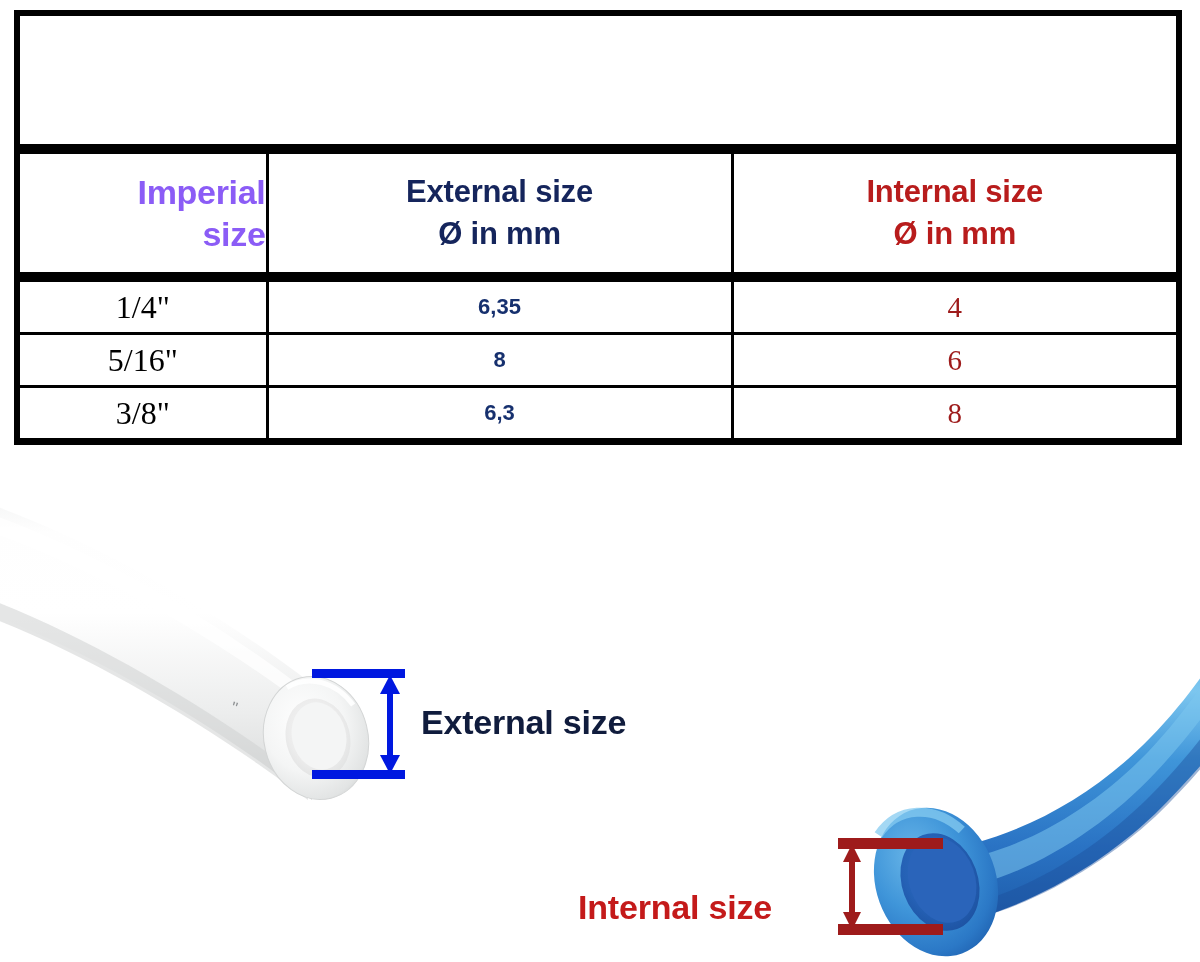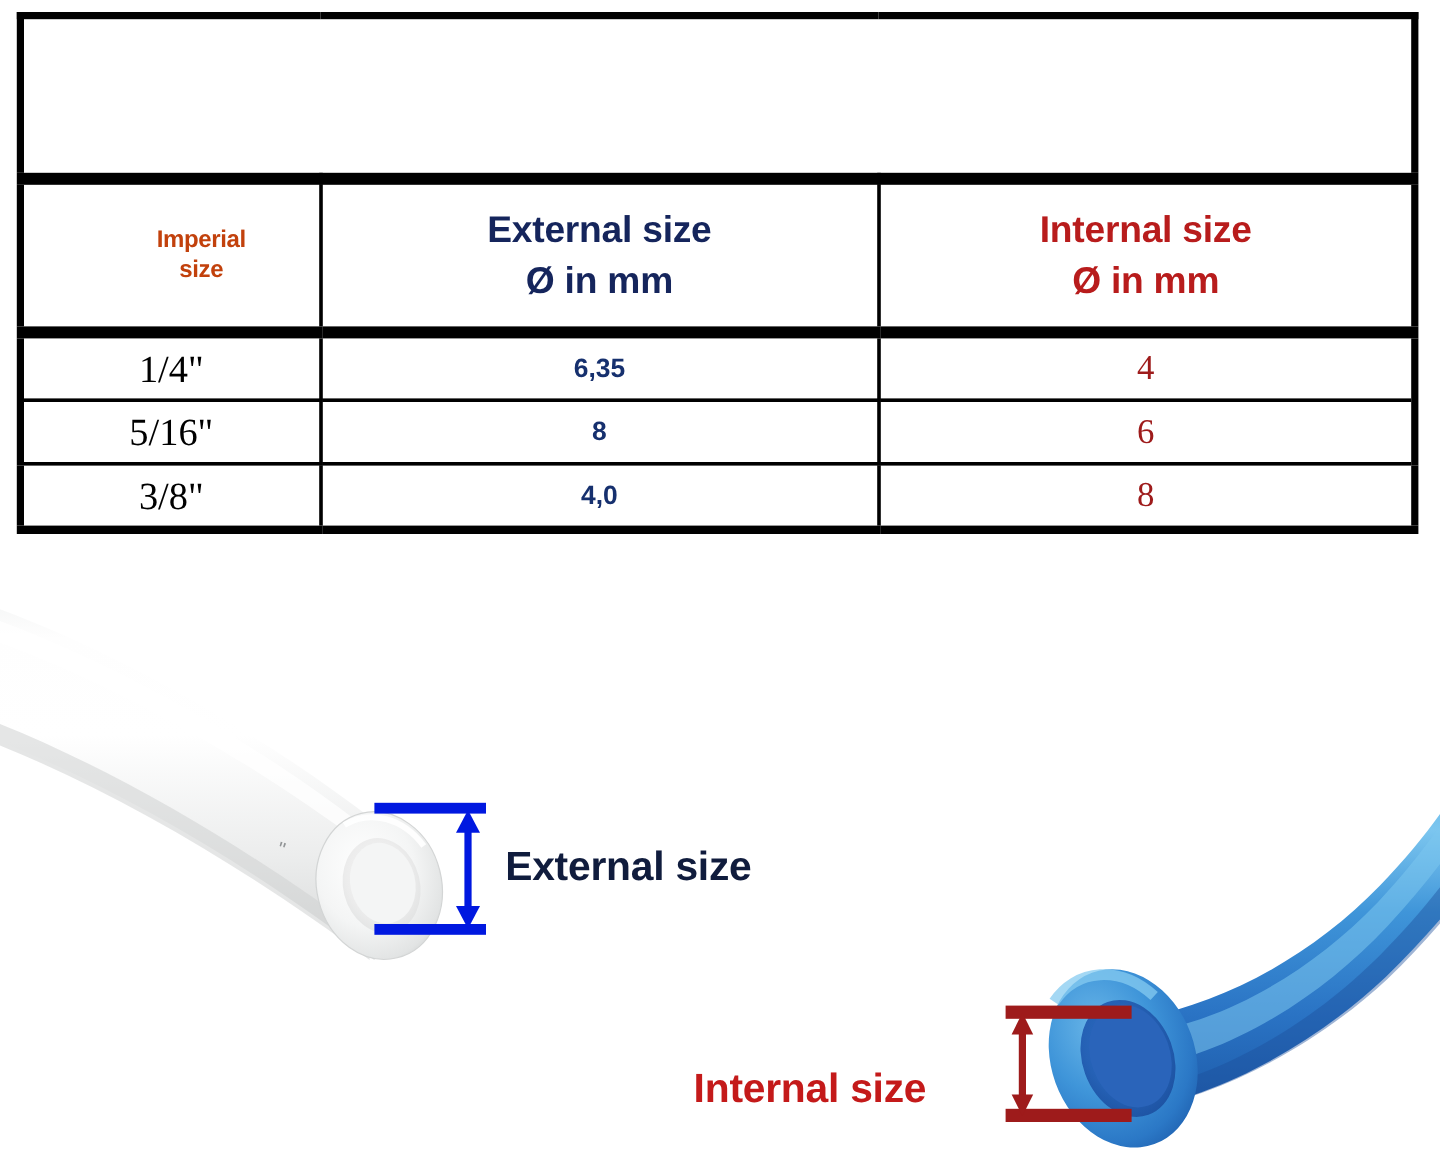--- a/index.html
+++ b/index.html
@@ -48,24 +48,24 @@
   .hdr-row td {
     height: 118px;
     vertical-align: middle;
     border-bottom: 10px solid #000 !important;
     border-top: 0 !important;
   }
   .hdr-row td:first-child { border-left: 6px solid #000 !important; }
   .hdr-row td:last-child  { border-right: 6px solid #000 !important; }
 
   .hdr-imperial {
-    font-size: 20px;
-    font-weight: bold;
-    color: #c2410c;
-    text-align: center;
+    font-size: 34px;
+    font-weight: bold;
+    color: #8b5cf6;
+    text-align: right;
     padding-left: 50px !important;
     line-height: 1.25;
     letter-spacing: -0.3px;
   }
   .hdr-center {
     text-align: center;
     font-weight: bold;
     font-size: 31px;
     line-height: 1.35;
     letter-spacing: -0.2px;
@@ -181,21 +181,21 @@
       <td class="cell-external">6,35</td>
       <td class="cell-internal">4</td>
     </tr>
     <tr class="data-row">
       <td class="cell-imperial">5/16"</td>
       <td class="cell-external">8</td>
       <td class="cell-internal">6</td>
     </tr>
     <tr class="data-row last">
       <td class="cell-imperial">3/8"</td>
-      <td class="cell-external">4,0</td>
+      <td class="cell-external">6,3</td>
       <td class="cell-internal">8</td>
     </tr>
   </tbody>
 </table>
 
 <div class="illustration">
   <svg width="1200" height="492" viewBox="0 0 1200 492" xmlns="http://www.w3.org/2000/svg">
     <defs>
 
       <linearGradient id="whiteBody" x1="0" y1="0" x2="0" y2="1">

